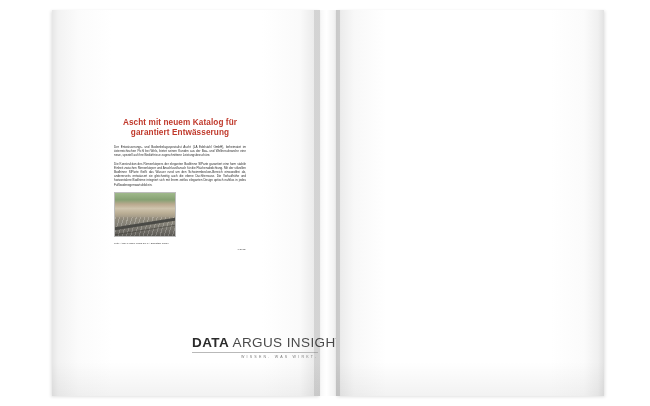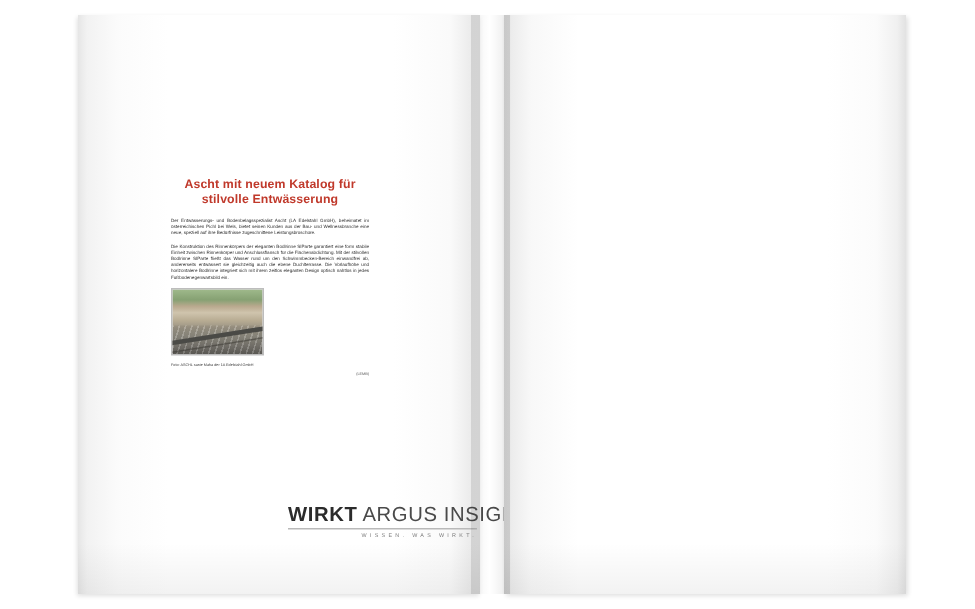--- a/index.html
+++ b/index.html
@@ -225,38 +225,38 @@
 <body>
 
 <div class="scene">
 
   <div class="spread">
 
     <div class="page page-left">
 
       <div class="article">
 
-        <h1 class="headline">Ascht mit neuem Katalog für stilvolle Entwässerung</h1>
+        <h1 class="headline">Ascht mit neuem Katalog für garantiert Entwässerung</h1>
 
         <div class="body-col">
           <p>Der Entwässerungs- und Bodenbelagsspezialist Ascht (LA Edelstahl GmbH), beheimatet im österreichischen Pichl bei Wels, bietet seinen Kunden aus der Bau- und Wellnessbranche eine neue, speziell auf ihre Bedürfnisse zugeschnittene Leistungsbroschüre.</p>
           <p>Die Konstruktion des Rinnenkörpers der eleganten Bodlrinne SIParte garantiert eine form stabile Einheit zwischen Rinnenkörper und Anschlussflansch für die Flächenabdichtung. Mit der stilvollen Bodlrinne SIParte fließt das Wasser rund um den Schwimmbecken-Bereich einwandfrei ab, andererseits entwässert sie gleichzeitig auch die ebene Duchlterrasse. Die Vorlaufhöhe und horizontalere Bodlrinne integriert sich mit ihrem zeitlos eleganten Design optisch nahtlos in jedes Fußbodenegenwartsbild ein.</p>
         </div>
 
         <div class="lower">
           <div class="photo"></div>
           <div class="caption">Foto: ASCHL sanie Maha der 1A Edelstahl GmbH</div>
           <div class="source-line">(LEMB)</div>
         </div>
 
       </div>
 
       <div class="logo">
         <div class="logo-main">
-          <span class="bold">WIRKT</span><span class="light"> </span><span class="light">ARGUS</span><span class="light"> </span><span class="light">INSIGHTS</span>
+          <span class="bold">DATA</span><span class="light"> </span><span class="light">ARGUS</span><span class="light"> </span><span class="light">INSIGHTS</span>
         </div>
         <div class="logo-rule"></div>
         <div class="logo-tag">WISSEN. WAS WIRKT.</div>
       </div>
 
       <div class="page-bottom-shade"></div>
     </div>
 
     <div class="page page-right">
       <div class="page-bottom-shade"></div>

